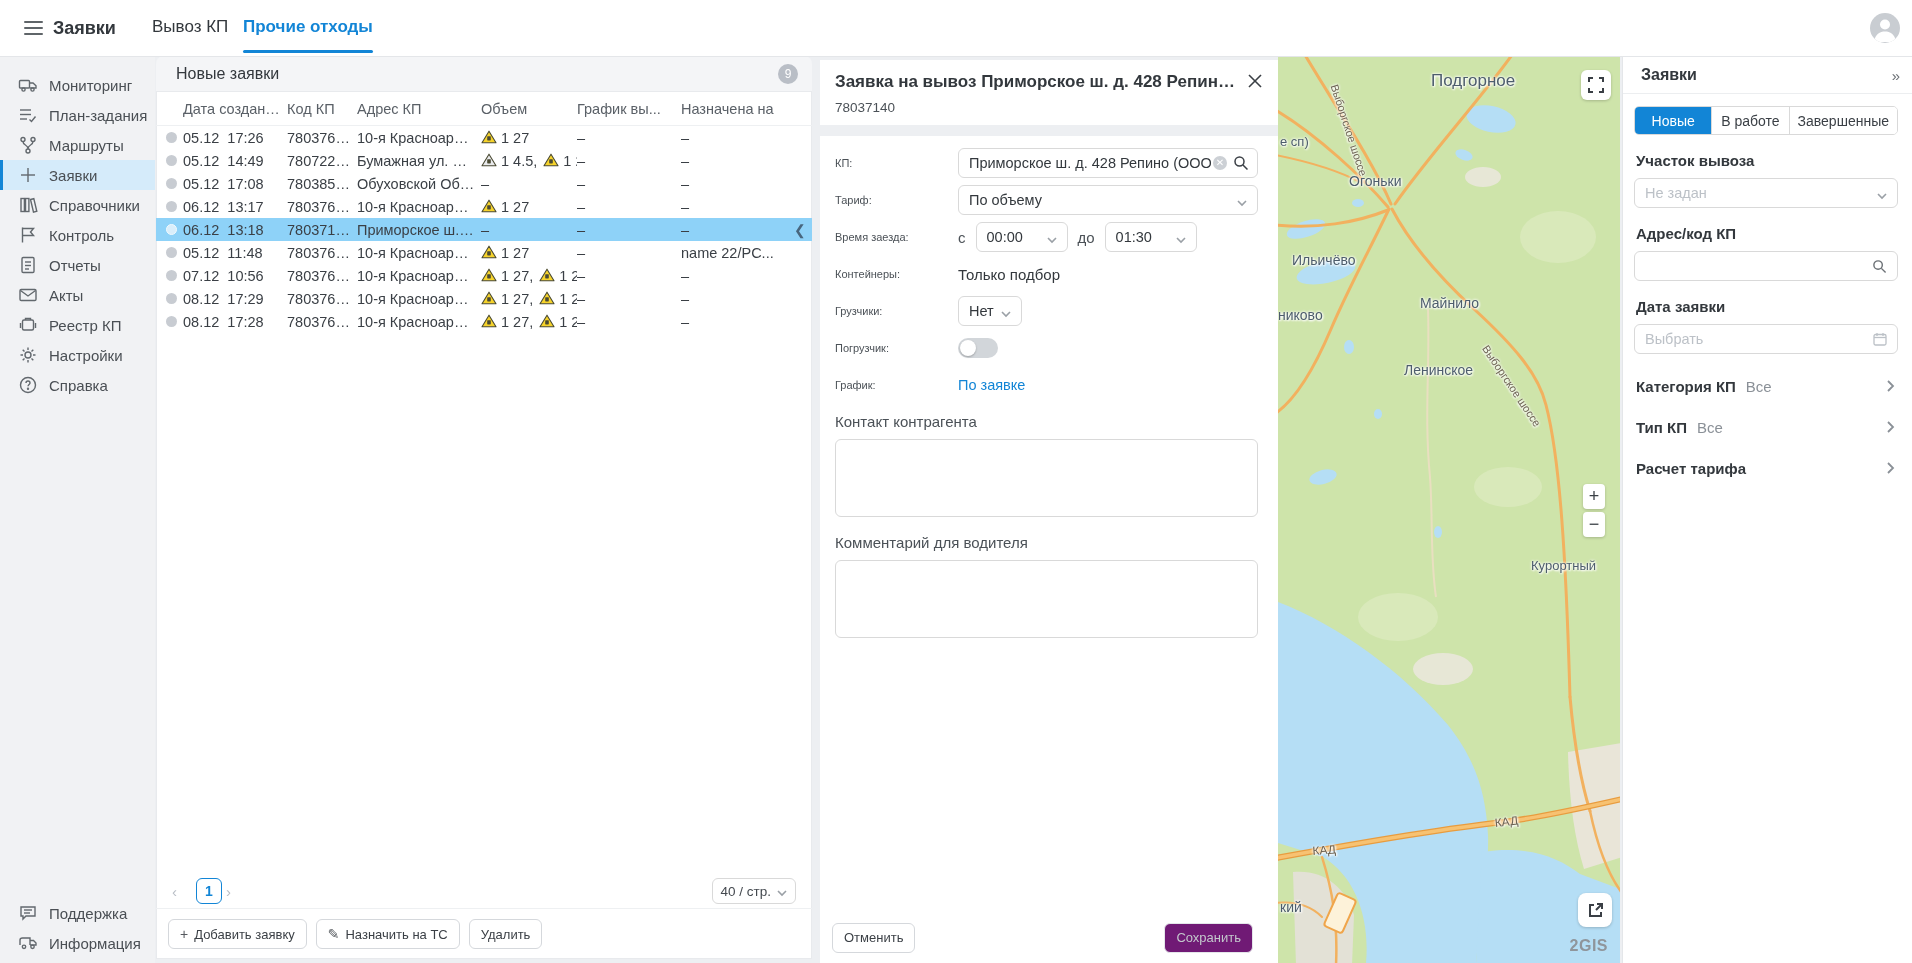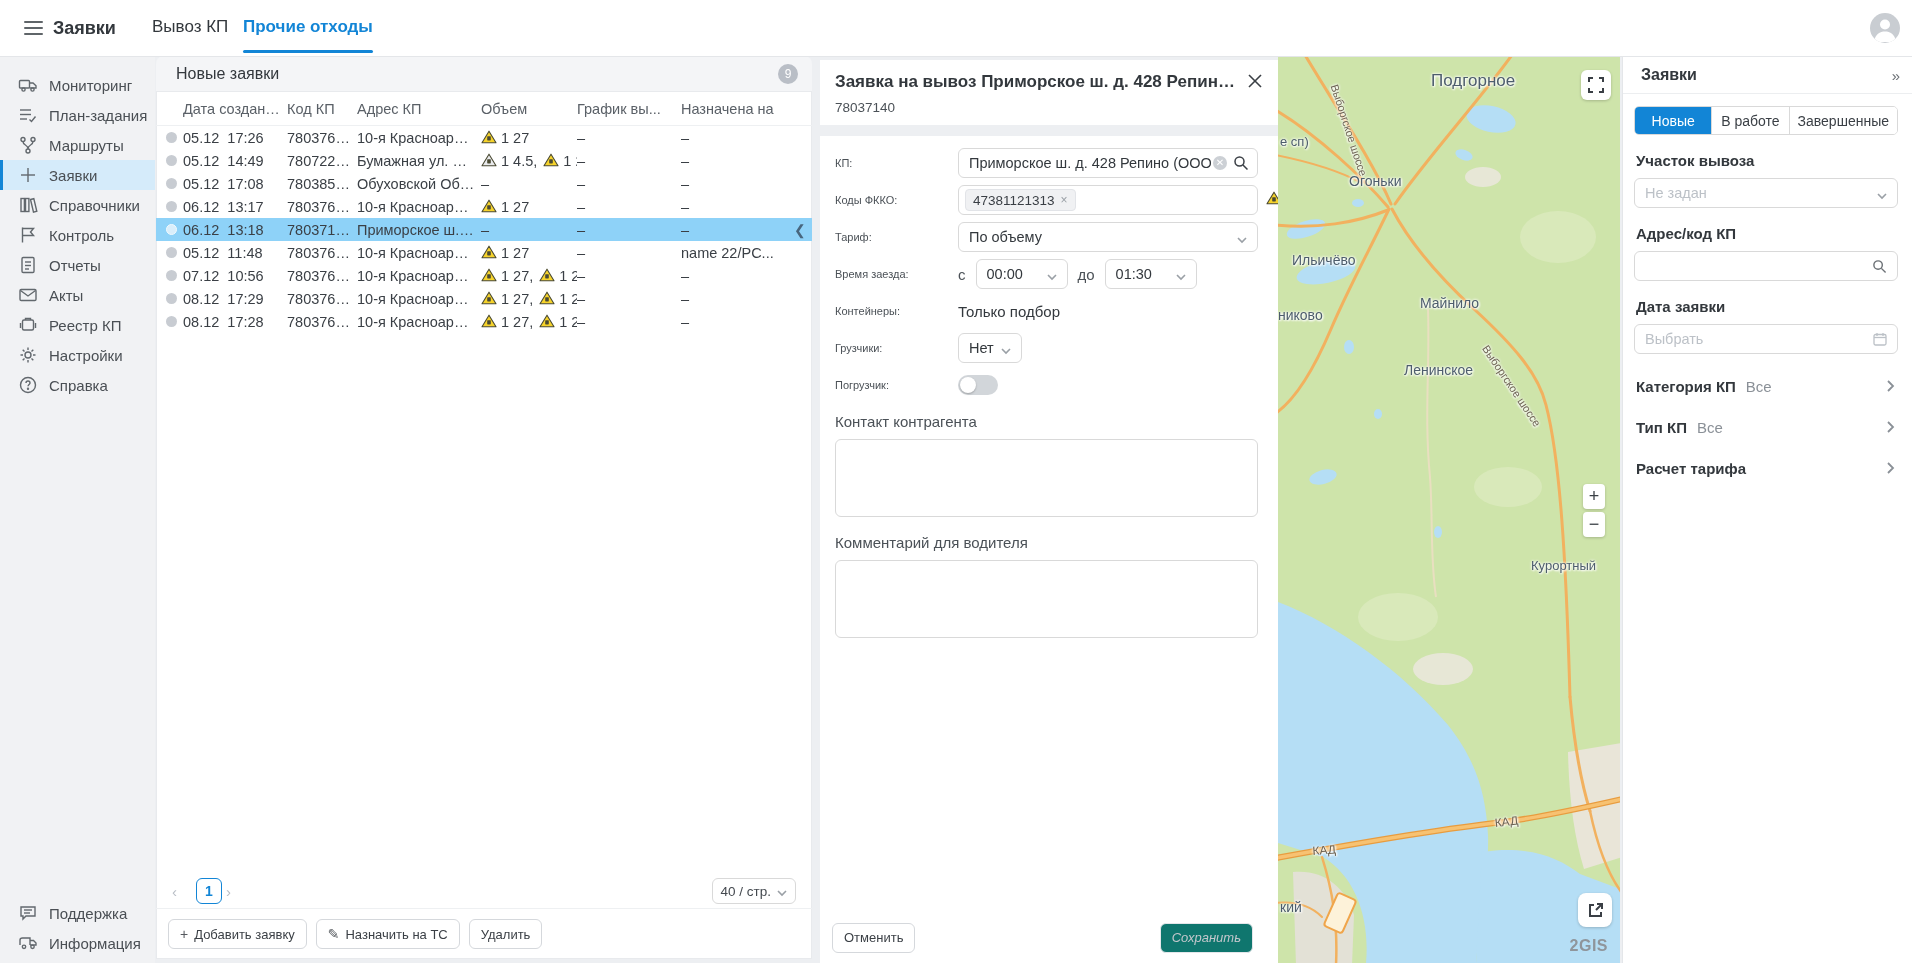--- a/index.html
+++ b/index.html
@@ -83,21 +83,21 @@
   .sel.wide { width:344px; }
   .sel.small { width:64px; }
   .sel.time { width:92px; margin:0 10px; }
   .inline-lbl { font-size:15px; color:#4b5157; }
   .toggle { width:40px; height:20px; border-radius:10px; background:#d2d6da; position:relative; cursor:pointer; }
   .toggle .knob { position:absolute; left:2px; top:2px; width:16px; height:16px; border-radius:50%; background:#fff; box-shadow:0 1px 2px rgba(0,0,0,.25); }
   .link { color:#1285d6; font-size:14.5px; cursor:pointer; }
   .ta-label { font-size:15px; color:#4b5157; margin:13px 0 9px; }
   .ta { width:423px; height:78px; resize:none; font-family:inherit; font-size:14px; padding:6px 8px; color:#333; background:#fff; border:1px solid #d9d9d9; border-radius:6px; outline:none; }
   .dp-footer { position:absolute; left:0; right:0; bottom:0; height:51px; display:flex; align-items:center; justify-content:space-between; padding:0 25px 0 12px; }
-  .btn.disabled { background:#0f766e; color:#c3c7cc; border-color:#e4e6ea; cursor:default;font-style:italic; }
+  .btn.disabled { background:#701a75; color:#c3c7cc; border-color:#e4e6ea; cursor:default; }
 
   
   .map { position:absolute; left:1278px; top:57px; width:342px; height:906px; overflow:hidden; background:#cee4aa; }
   .mlabel { position:absolute; font-size:14px; color:#4d5d6c; text-shadow:0 0 3px #fff,0 0 3px #fff,1px 1px 2px #fff; white-space:nowrap; }
   .mlabel.road { color:#6d6353; font-weight:500; }
   .map-btn { position:absolute; background:#fff; border-radius:6px; box-shadow:0 1px 3px rgba(0,0,0,.2); display:flex; align-items:center; justify-content:center; cursor:pointer; }
   .map-btn svg { stroke:#3a3f45; fill:none; stroke-width:2; }
   .mb-full { right:9px; top:13px; width:30px; height:30px; }
   .mb-zin  { right:15px; top:427px; width:22px; height:25px; font-size:18px; color:#3a3f45; border-radius:4px; }
   .mb-zout { right:15px; top:455px; width:22px; height:25px; font-size:18px; color:#3a3f45; border-radius:4px; }
@@ -494,35 +494,20 @@
           <span class="kp-icons">
             <span class="clear-ic">✕</span>
             <svg width="16" height="16" viewBox="0 0 16 16" style="stroke:#3a3f45;fill:none;stroke-width:1.5">
                 <circle cx="6.5" cy="6.5" r="4.5"></circle>
                 <line x1="10" y1="10" x2="14.5" y2="14.5"></line>
               </svg>
           </span>
         </div>
       </div>
       <div class="frow">
-        <div class="flabel">Коды ФККО:</div>
-        <div class="fkko-wrap">
-          <div class="fkko-input ibox">
-            <span class="tag">
-              <span>47381121313</span>
-              <span class="tx">×</span>
-            </span>
-          </div>
-          <span class="fkko-warn" id="fkko-warn"><svg width="16" height="14" viewBox="0 0 16 14">
-                <path d="M8 1.2 L15 12.8 H1 Z" fill="#f6d32b" stroke="#4a4a33" stroke-width="1.1" stroke-linejoin="round"></path>
-                <rect x="6.2" y="6.2" width="3.6" height="4.2" rx="0.6" fill="#4a4a33"></rect>
-              </svg></span>
-        </div>
-      </div>
-      <div class="frow">
         <div class="flabel">Тариф:</div>
         <div class="sel wide ibox">
           <span>По объему</span>
           <span class="chev"><svg viewBox="0 0 10 10">
                 <polyline points="1,3 5,7 9,3"></polyline>
               </svg></span>
         </div>
       </div>
       <div class="frow">
         <div class="flabel">Время заезда:</div>
@@ -552,20 +537,24 @@
           <span class="chev"><svg viewBox="0 0 10 10">
                 <polyline points="1,3 5,7 9,3"></polyline>
               </svg></span>
         </div>
       </div>
       <div class="frow">
         <div class="flabel">Погрузчик:</div>
         <div class="toggle">
             <div class="knob"></div>
           </div>
+      </div>
+      <div class="frow">
+        <div class="flabel">График:</div>
+        <span class="link">По заявке</span>
       </div>
 
       <div class="ta-label">Контакт контрагента</div>
       <textarea class="ta" style=""></textarea>
       <div class="ta-label">Комментарий для водителя</div>
       <textarea class="ta" style=""></textarea>
     </div>
 
     <div class="dp-footer">
       <button class="btn">Отменить</button>

